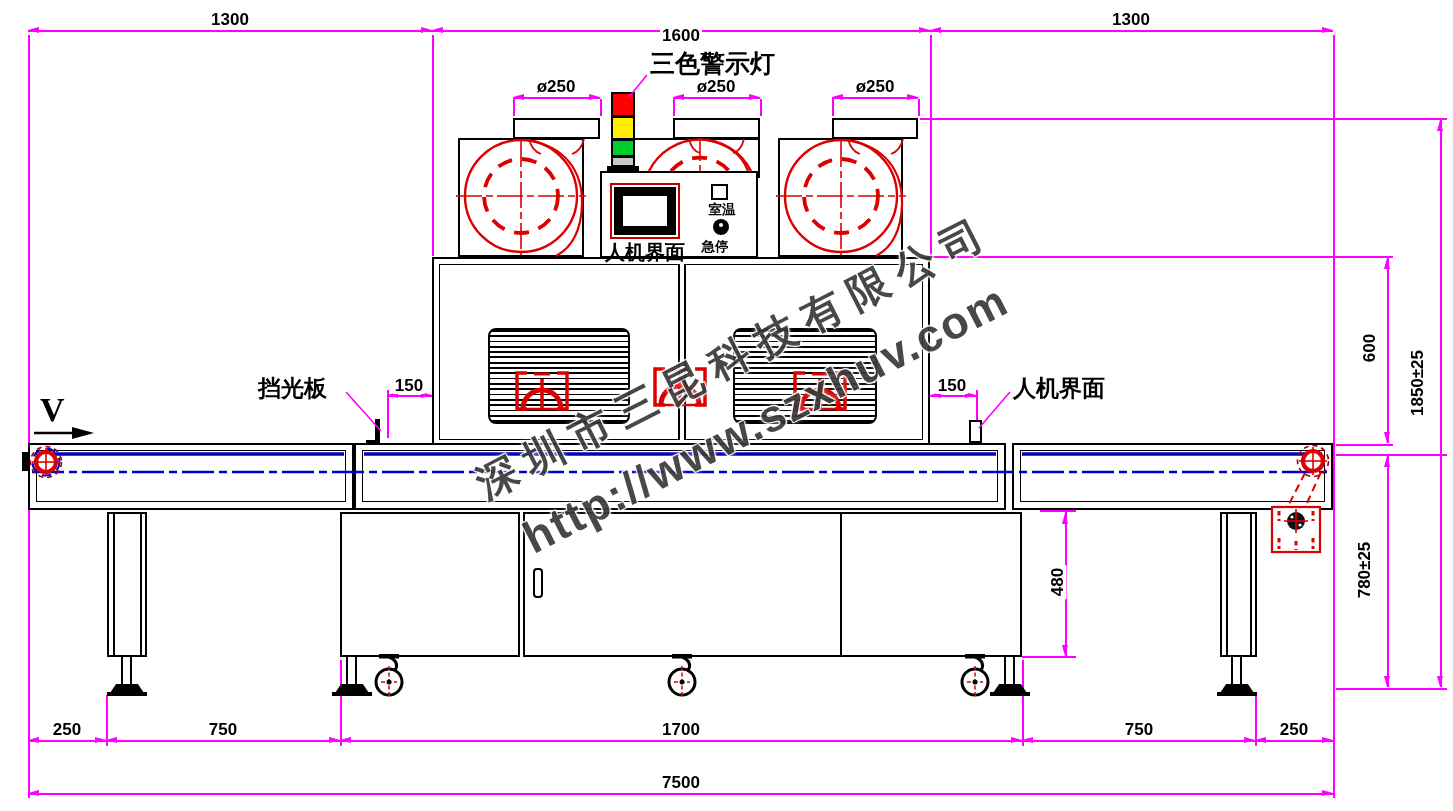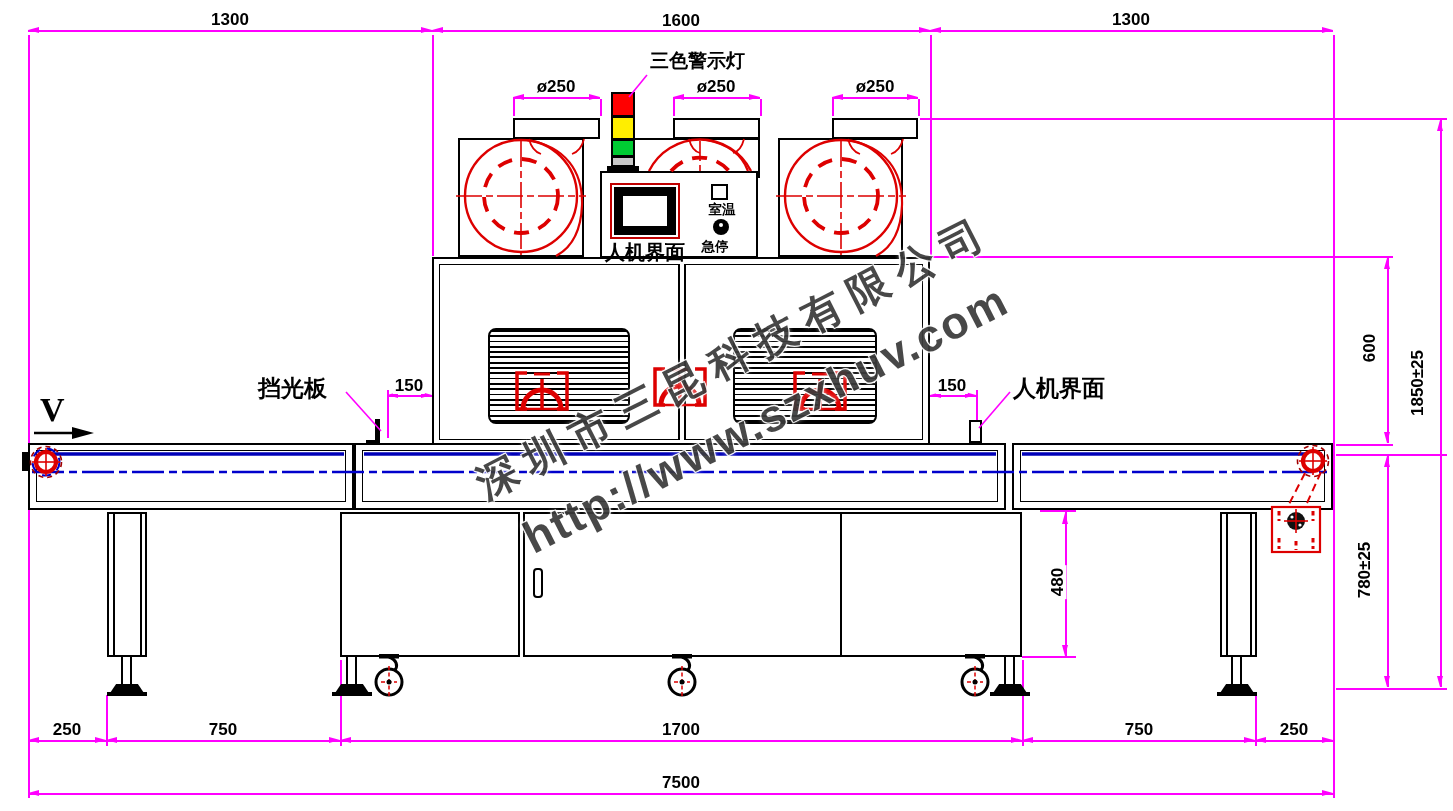--- a/index.html
+++ b/index.html
@@ -75,21 +75,21 @@
   <div class="mv" style="left:918px;top:99px;height:17px"></div>
 
   <div class="mh" style="left:28px;top:30px;width:1305px"></div>
   <div class="aw l" style="left:28px;top:27px"></div>
   <div class="aw r" style="left:421px;top:27px"></div>
   <div class="aw l" style="left:432px;top:27px"></div>
   <div class="aw r" style="left:919px;top:27px"></div>
   <div class="aw l" style="left:930px;top:27px"></div>
   <div class="aw r" style="left:1322px;top:27px"></div>
   <div class="dt" style="left:230px;top:11px">1300</div>
-  <div class="dt" style="left:681px;top:12px">1600</div>
+  <div class="dt" style="left:681px;top:27px">1600</div>
   <div class="dt" style="left:1131px;top:11px">1300</div>
 
   <div class="mh" style="left:513px;top:97px;width:87px"></div>
   <div class="mh" style="left:673px;top:97px;width:87px"></div>
   <div class="mh" style="left:832px;top:97px;width:86px"></div>
   <div class="aw l" style="left:513px;top:94px"></div>
   <div class="aw r" style="left:589px;top:94px"></div>
   <div class="aw l" style="left:673px;top:94px"></div>
   <div class="aw r" style="left:749px;top:94px"></div>
   <div class="aw l" style="left:832px;top:94px"></div>
@@ -351,21 +351,21 @@
       <path d="M20,6 H36" stroke-width="3"></path>
         <path d="M7,41 H49" stroke-width="2.5"></path>
     </g>
 
     <g>
       <line x1="34" y1="433" x2="72" y2="433" stroke="#000" stroke-width="2.5"></line>
       <polygon points="72,427 94,433 72,439" fill="#000"></polygon>
     </g>
   </svg>
 
-  <div class="cn" style="left:650px;top:51px;font-size:19px">三色警示灯</div>
+  <div class="cn" style="left:650px;top:51px;font-size:25px">三色警示灯</div>
   <div class="cn" style="left:258px;top:377px">挡光板</div>
   <div class="cn" style="left:1013px;top:377px">人机界面</div>
   <div class="vlab" style="left:40px;top:393px">V</div>
 
   <div class="wm">
     <div class="l1">深圳市三昆科技有限公司</div>
     <div class="l2">http://www.szxhuv.com</div>
   </div>
 
 </div>

